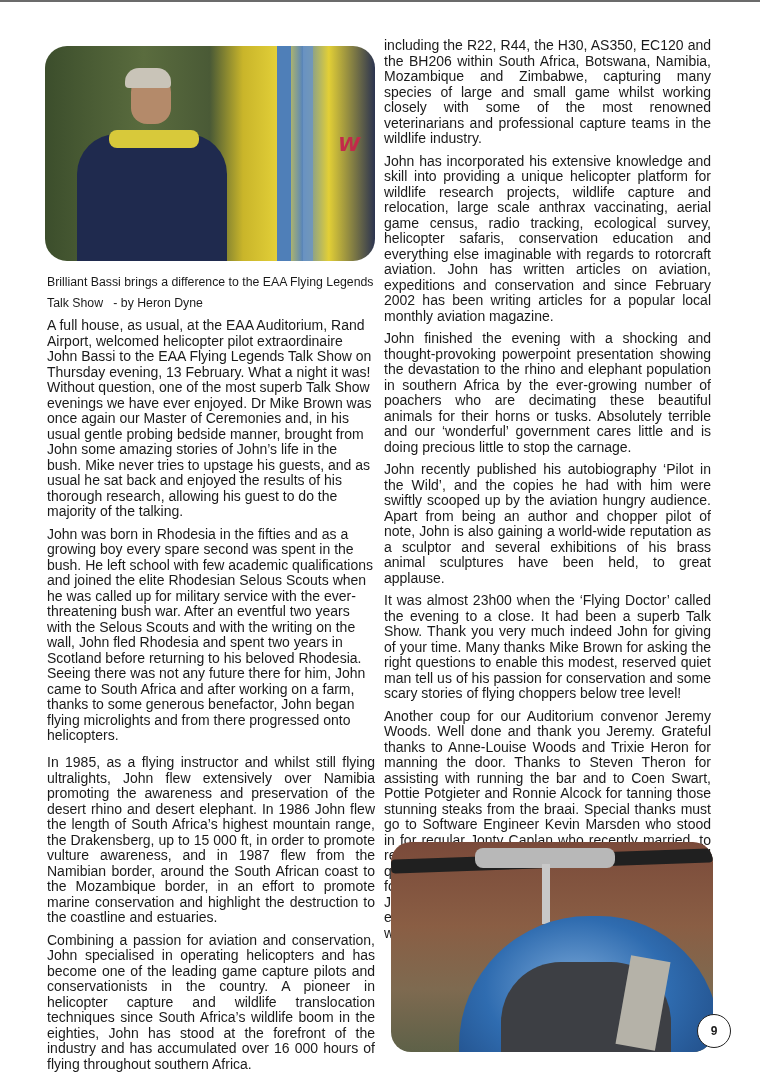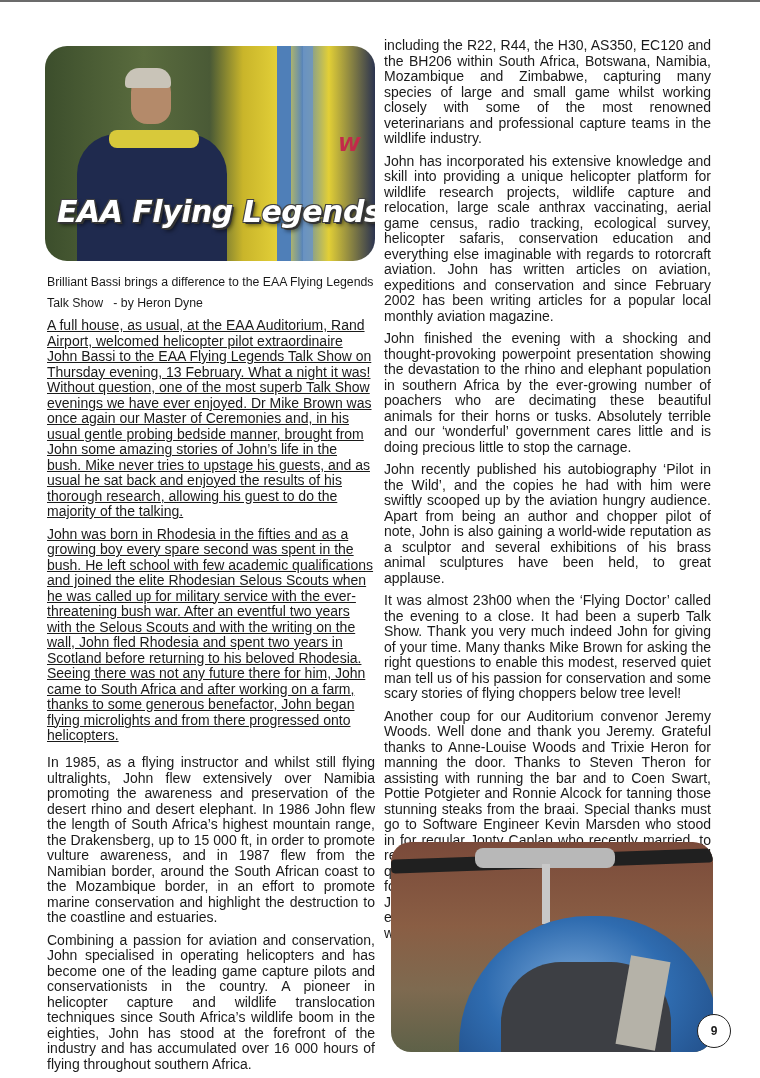--- a/index.html
+++ b/index.html
@@ -7,21 +7,21 @@
     width:760px; height:1078px; position:relative; overflow:hidden;
     background:#ffffff;
     font-family:"Liberation Sans", sans-serif;
     color:#1a1a1a;
   }
   .topline { position:absolute; left:0; top:0; width:760px; height:2px; background:#6b6b6b; }
   .col { position:absolute; font-size:14px; line-height:15.5px; text-align:justify; }
   .col-left { left:47px; width:328px; }
   .col-right { left:384px; width:327px; top:38px; }
   .col p { margin:0 0 7px 0; }
-  .col-left p.left { text-align:left;text-decoration:underline; }
+  .col-left p.left { text-align:left; }
 
   .photo-top {
     position:absolute; left:45px; top:46px; width:330px; height:215px;
     border-radius:22px; overflow:hidden;
     background:linear-gradient(90deg,#3c4e2c 0%, #5a6c3e 30%, #4a5a36 50%, #c9b52a 60%, #e6d33a 72%, #5a86b8 78%, #e2cf36 86%, #2b3350 100%);
   }
   .photo-top .head { position:absolute; left:86px; top:28px; width:40px; height:50px; background:#b48a6a; border-radius:18px 18px 16px 16px; }
   .photo-top .cap { position:absolute; left:80px; top:22px; width:46px; height:20px; background:#c9c4b8; border-radius:14px 14px 4px 4px; }
   .photo-top .body { position:absolute; left:32px; top:88px; width:150px; height:140px; background:#1f2a4e; border-radius:40px 40px 0 0; }
   .photo-top .collar { position:absolute; left:64px; top:84px; width:90px; height:18px; background:#d8c93a; border-radius:8px; }
@@ -63,21 +63,20 @@
 <div class="topline"></div>
 
 <div class="photo-top">
   <div class="heli-blue"></div>
   <div class="heli-blue2"></div>
   <div class="logo-mark">W</div>
   <div class="body"></div>
   <div class="collar"></div>
   <div class="head"></div>
   <div class="cap"></div>
-  <div class="banner">EAA Flying Legends</div>
 </div>
 
 <div class="headline">
   <b>Brilliant Bassi brings a difference to the EAA Flying Legends Talk Show</b>
   <span>&nbsp;</span>
   <span>- by Heron Dyne</span>
 </div>
 
 <div class="col col-left" style="top:318px;">
   <p class="left">A full house, as usual, at the EAA Auditorium, Rand Airport, welcomed helicopter pilot extraordinaire John Bassi to the EAA Flying Legends Talk Show on Thursday evening, 13 February. What a night it was! Without question, one of the most superb Talk Show evenings we have ever enjoyed.  Dr Mike Brown was once again our Master of Ceremonies and, in his usual gentle probing bedside manner, brought from John some amazing stories of John’s life in the bush. Mike never tries to upstage his guests, and as usual he sat back and enjoyed the results of his thorough research, allowing his guest to do the majority of the talking.</p>

